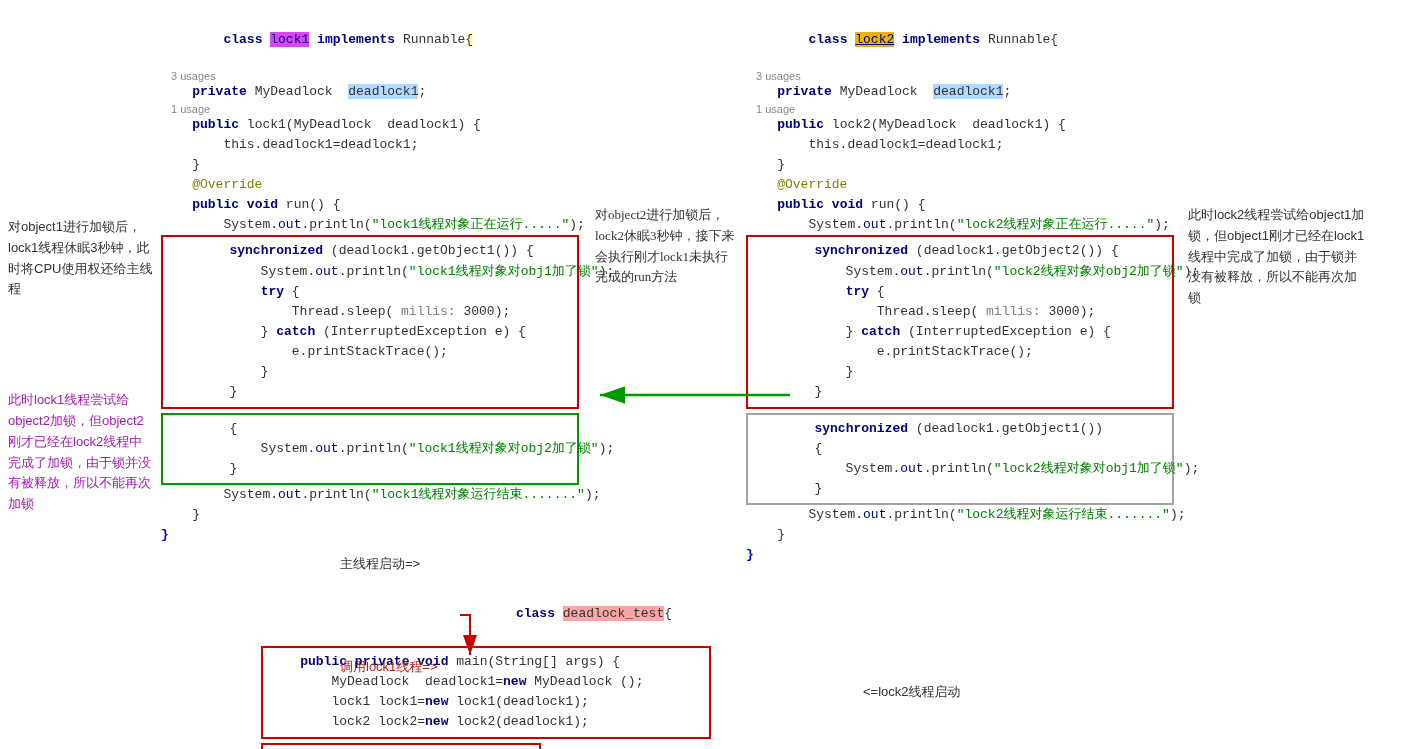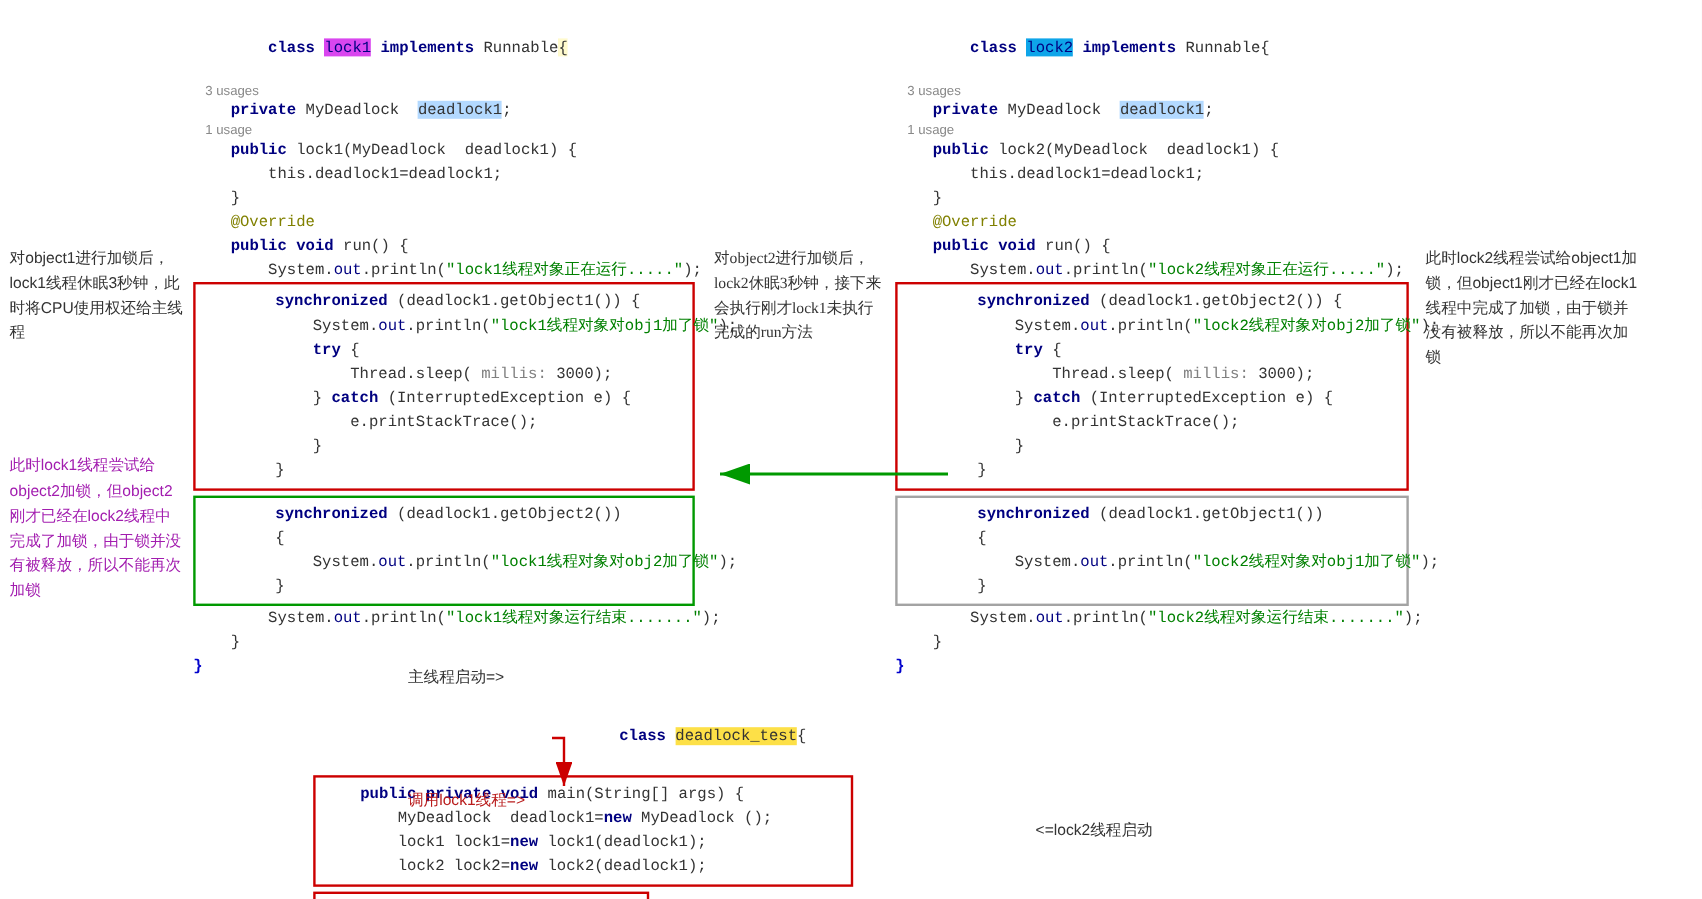--- a/index.html
+++ b/index.html
@@ -39,21 +39,21 @@
 </head>
 <body>
 
 <div class="page-container">
 
   <div style="display:flex; flex-direction:row; width:1418px; position:relative;">
 
     <div style="width:155px; padding-left:8px;">
 
       <div style="height:195px;"></div>
-      <div class="annotation-text" style="font-family:'SimSun','Microsoft YaHei',sans-serif; font-size:13px; color:#333; line-height:1.6;">对object1进行加锁后，lock1线程休眠3秒钟，此时将CPU使用权还给主线程</div>
+      <div class="annotation-text" style="font-family:'SimSun','Microsoft YaHei',sans-serif; font-size:13px; color:#333; line-height:1.6;margin-top:12px;">对object1进行加锁后，lock1线程休眠3秒钟，此时将CPU使用权还给主线程</div>
       <div style="height:90px;"></div>
       <div class="annotation-text" style="font-family:'SimSun','Microsoft YaHei',sans-serif; font-size:13px; color:#a21caf; line-height:1.6;">此时lock1线程尝试给object2加锁，但object2刚才已经在lock2线程中完成了加锁，由于锁并没有被释放，所以不能再次加锁</div>
     </div>
 
     <div style="width:430px; position:relative; padding: 0 6px;">
       <div class="code-line">
         <span class="kw">class</span> <span style="color:#000080; background:#d946ef;">lock1</span> <span class="kw">implements</span> <span>Runnable</span><span style="background:#fffacd;">{</span>
       </div>
       <div class="usage" style="padding-left:10px;">3 usages</div>
       <div class="code-line">    <span class="kw">private</span> MyDeadlock  <span style="background:#b3d9ff;">deadlock1</span>;</div>
@@ -70,38 +70,37 @@
         <div class="code-line">            System.<span style="color:#000080;">out</span>.println(<span class="str">"lock1线程对象对obj1加了锁"</span>);</div>
         <div class="code-line">            <span class="kw">try</span> {</div>
         <div class="code-line">                Thread.sleep( <span style="color:#808080;">millis:</span> 3000);</div>
         <div class="code-line">            } <span class="kw">catch</span> (InterruptedException e) {</div>
         <div class="code-line">                e.printStackTrace();</div>
         <div class="code-line">            }</div>
         <div class="code-line">        }</div>
       </div>
 
       <div style="border:2px solid #009900; padding:4px 4px; margin-top:4px;">
-        <div class="code-line">        <span class="kw">synchronized</span> (deadlock1.getObject2())</div>
         <div class="code-line">        {</div>
         <div class="code-line">            System.<span style="color:#000080;">out</span>.println(<span class="str">"lock1线程对象对obj2加了锁"</span>);</div>
         <div class="code-line">        }</div>
       </div>
 
       <div class="code-line">        System.<span style="color:#000080;">out</span>.println(<span class="str">"lock1线程对象运行结束......."</span>);</div>
       <div class="code-line">    }</div>
       <div class="code-line" style="color:#0000cc; font-weight:bold;">}</div>
     </div>
 
     <div style="width:155px; padding-left:10px; padding-top:195px;">
       <div class="annotation-text" style="font-family:Liberation Serif, serif; font-size:13px; color:#333; line-height:1.6;">对object2进行加锁后，lock2休眠3秒钟，接下来会执行刚才lock1未执行完成的run方法</div>
     </div>
 
     <div style="width:440px; position:relative; padding: 0 6px;">
       <div class="code-line">
-        <span class="kw">class</span> <span style="color:#000080; background:#0ea5e9;">lock2</span> <span class="kw">implements</span> Runnable{
+        <span class="kw">class</span> <span style="color:#000080; background:#eab308;text-decoration:underline;">lock2</span> <span class="kw">implements</span> Runnable{
       </div>
       <div class="usage" style="padding-left:10px;">3 usages</div>
       <div class="code-line">    <span class="kw">private</span> MyDeadlock  <span style="background:#b3d9ff;">deadlock1</span>;</div>
       <div class="usage" style="padding-left:10px;">1 usage</div>
       <div class="code-line">    <span class="kw">public</span> lock2(MyDeadlock  deadlock1) {</div>
       <div class="code-line">        this.deadlock1=deadlock1;</div>
       <div class="code-line">    }</div>
       <div class="code-line"><span class="meta">    @Override</span></div>
       <div class="code-line">    <span class="kw">public</span> <span class="kw">void</span> run() {</div>
       <div class="code-line">        System.<span style="color:#000080;">out</span>.println(<span class="str">"lock2线程对象正在运行....."</span>);</div>
@@ -147,21 +146,21 @@
   </svg>
 
   <div style="width:1418px; position:relative; margin-top:18px; display:flex; flex-direction:row;">
 
     <div style="width:155px;"></div>
 
     <div style="flex:1; position:relative; padding: 0 6px; max-width:700px;">
 
       <div style="text-align:center; padding-left:100px;">
         <div class="code-line" style="display:inline-block;">
-          <span class="kw">class</span> <span style="background:#fde047;">deadlock_test</span>{
+          <span class="kw">class</span> <span style="background:#fca5a5;">deadlock_test</span>{
         </div>
       </div>
 
       <div style="border:2px solid #cc0000; padding:4px 6px; margin-top:2px; max-width:450px; margin-left:100px;">
         <div class="code-line">    <span class="kw">public</span> <span class="kw">private</span> <span class="kw">void</span> main(String[] args) {</div>
         <div class="code-line">        MyDeadlock  deadlock1=<span class="kw">new</span> MyDeadlock ();</div>
         <div class="code-line">        lock1 lock1=<span class="kw">new</span> lock1(deadlock1);</div>
         <div class="code-line">        lock2 lock2=<span class="kw">new</span> lock2(deadlock1);</div>
       </div>
 

